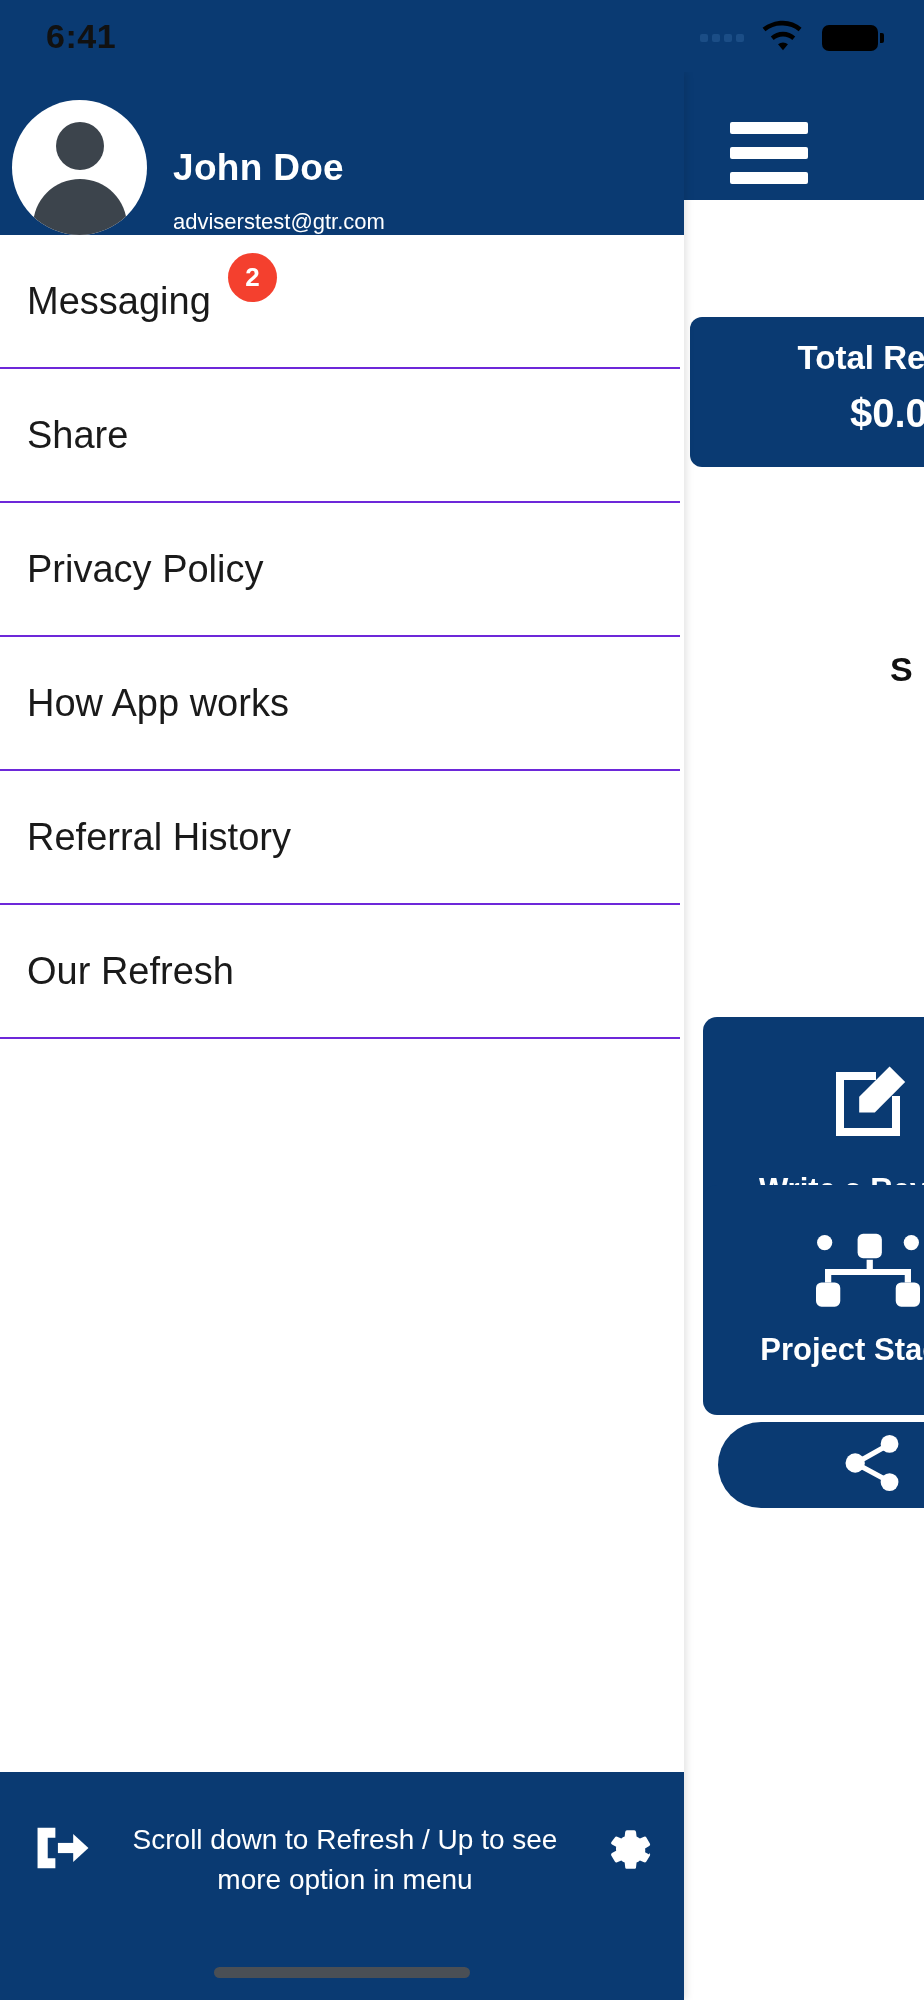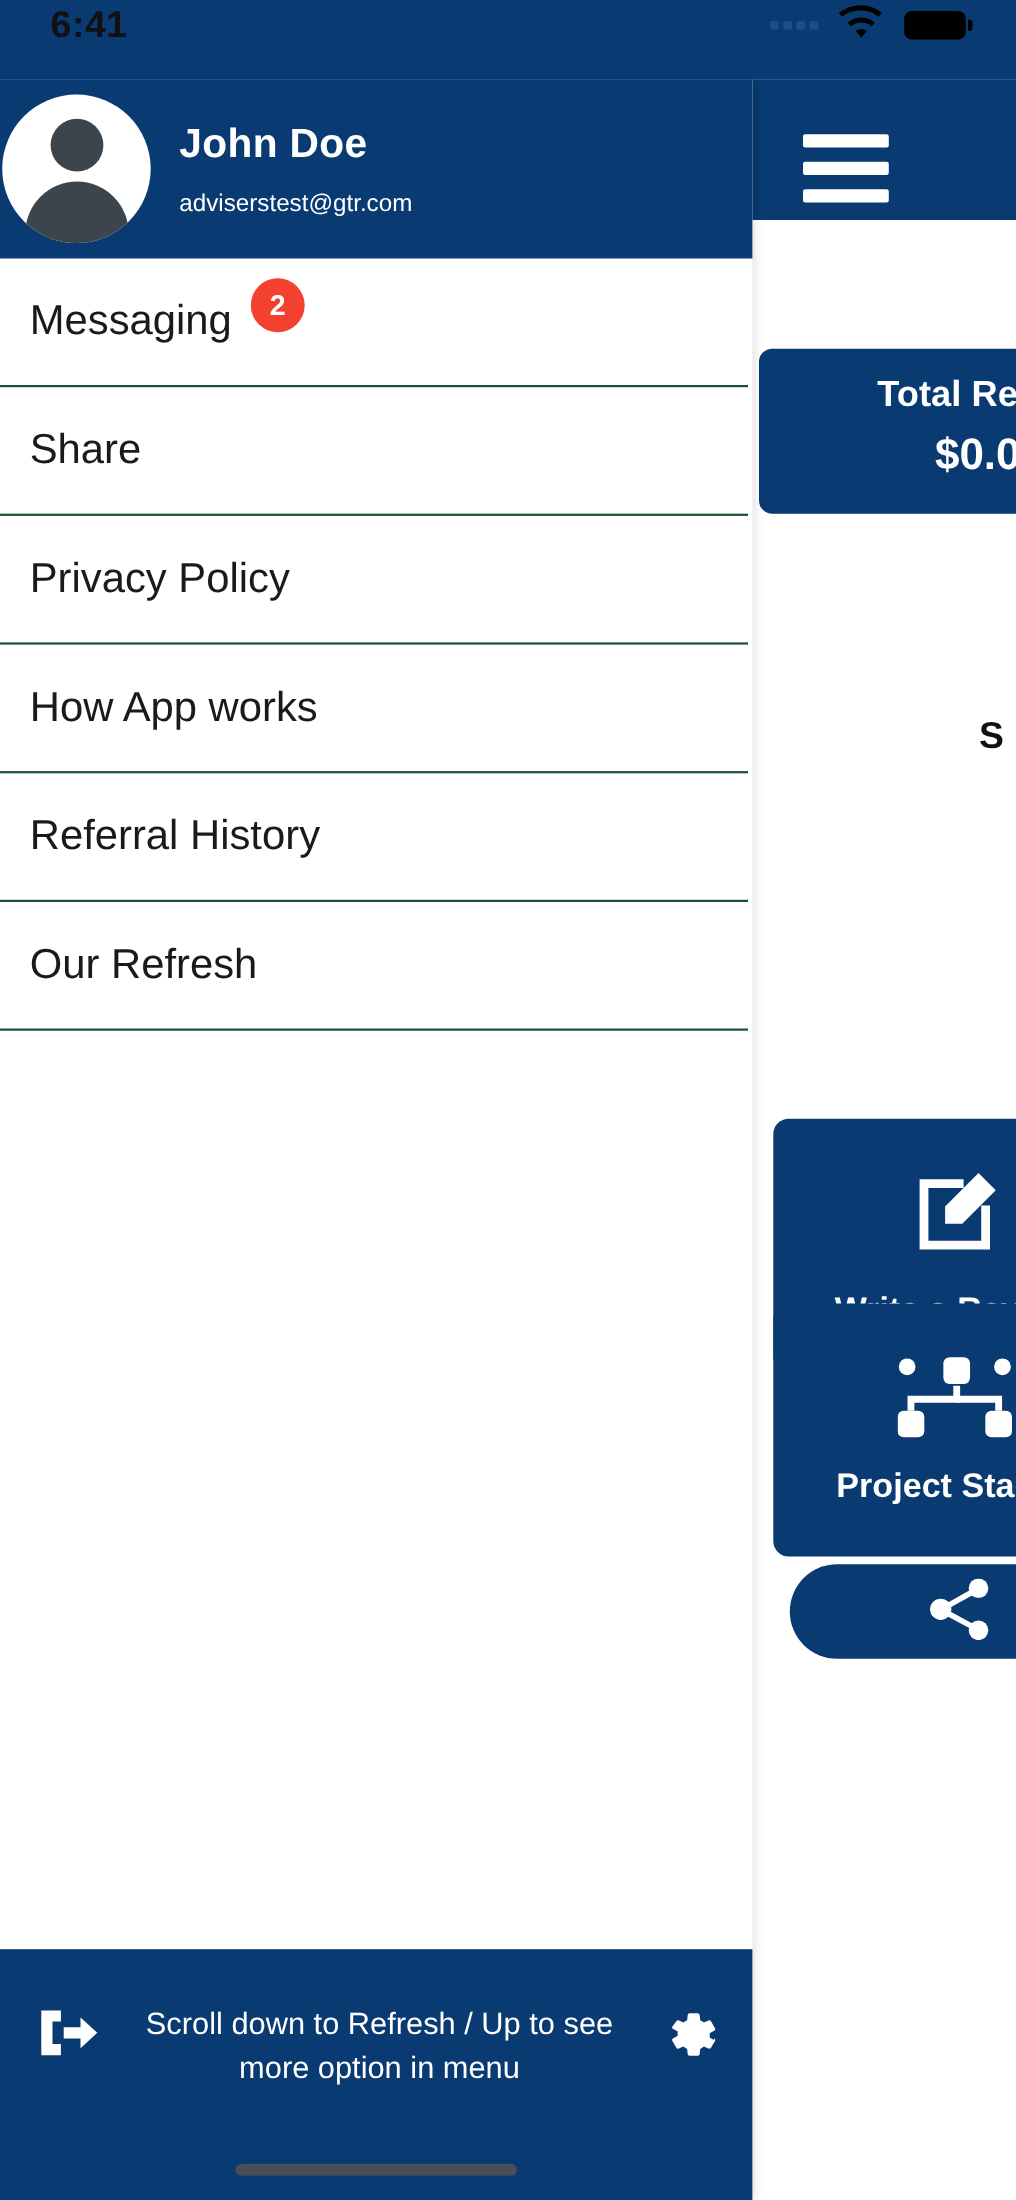--- a/index.html
+++ b/index.html
@@ -23,23 +23,23 @@
   }
 
   
   .statusbar {
     position: absolute;
     top: 0; left: 0;
     width: 924px;
     height: 72px;
     background: #0a3a72;
     display: flex;
-    align-items: flex-start;
+    align-items: flex-end;
     justify-content: space-between;
-    padding: 4px 46px;
+    padding: 16px 46px;
     box-sizing: border-box;
   }
   .status-time {
     color: #111111;
     font-size: 34px;
     font-weight: bold;
     letter-spacing: 0.5px;
   }
   .status-right {
     display: flex;
@@ -179,22 +179,22 @@
     width: 684px;
     height: 1928px;
     background: #ffffff;
     box-shadow: 2px 0 8px rgba(0,0,0,0.12);
   }
   .drawer-header {
     position: relative;
     height: 163px;
     background: #0a3a72;
     display: flex;
-    align-items: center;
-    padding-left: 2px;
+    align-items: flex-end;
+    padding-left: 12px;
     box-sizing: border-box;
   }
   .avatar {
     width: 135px;
     height: 135px;
     border-radius: 50%;
     background: #ffffff;
     display: flex;
     align-items: flex-end;
     justify-content: center;
@@ -239,26 +239,26 @@
     font-weight: normal;
   }
 
   .menu-list {
     position: absolute;
     top: 163px; left: 0;
     width: 684px;
   }
   .menu-item {
     position: relative;
-    height: 117px;
+    height: 134px;
     display: flex;
     align-items: center;
     padding-left: 27px;
     box-sizing: border-box;
-    border-bottom: 2px solid #14532d;
+    border-bottom: 2px solid #6d28d9;
     width: 680px;
   }
   .menu-label {
     font-size: 38px;
     color: #1a1a1a;
   }
   .badge {
     position: absolute;
     left: 228px;
     top: 18px;

